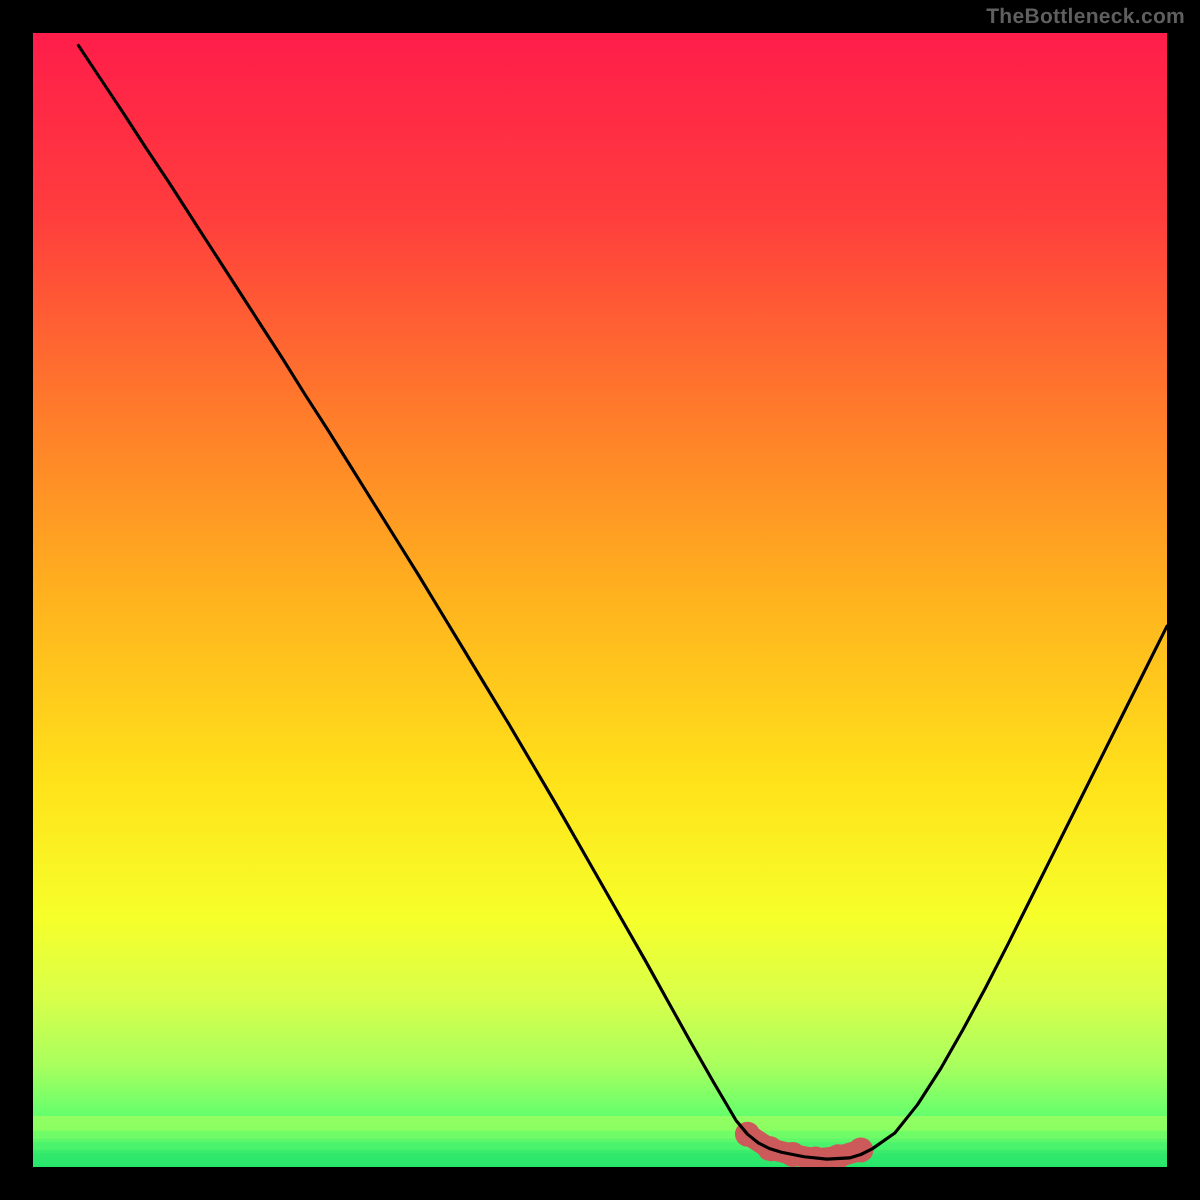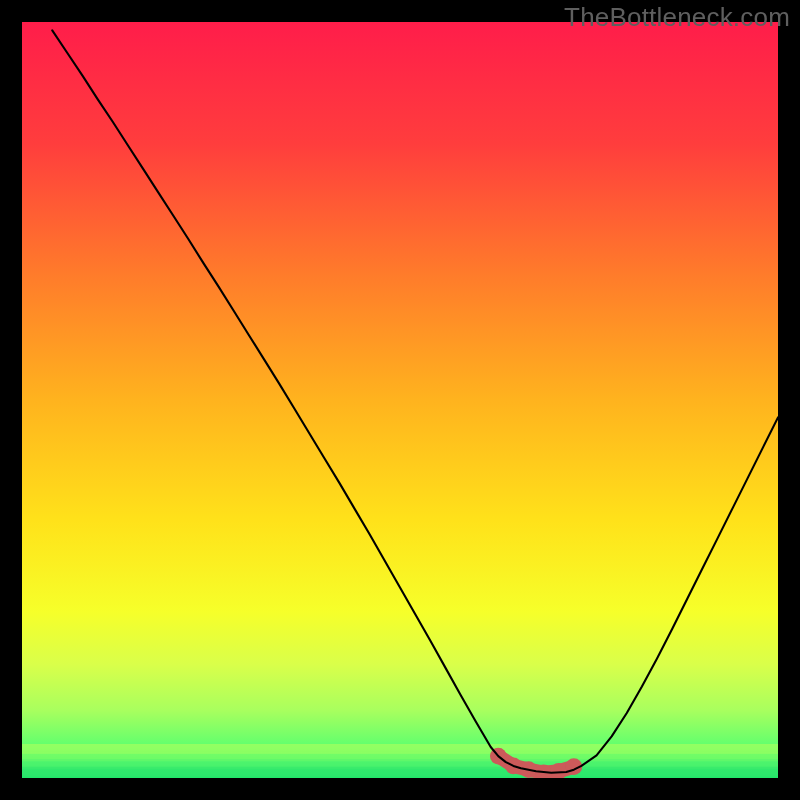--- a/index.html
+++ b/index.html
@@ -24,22 +24,22 @@
     height: 756px;
   }
   svg {
     display: block;
   }
   .watermark {
     position: absolute;
     top: 2px;
     right: 10px;
     color: #5f5f5f;
-    font-size: 26px;
-    font-weight: 400;
+    font-size: 14px;
+    font-weight: 700;
     letter-spacing: 0.2px;
   }
 </style>
 </head>
 <body>
 
 <div class="stage">
 
   <div class="plot-area">
     <svg id="chart-svg" width="756" height="756" viewBox="0 0 756 756">

